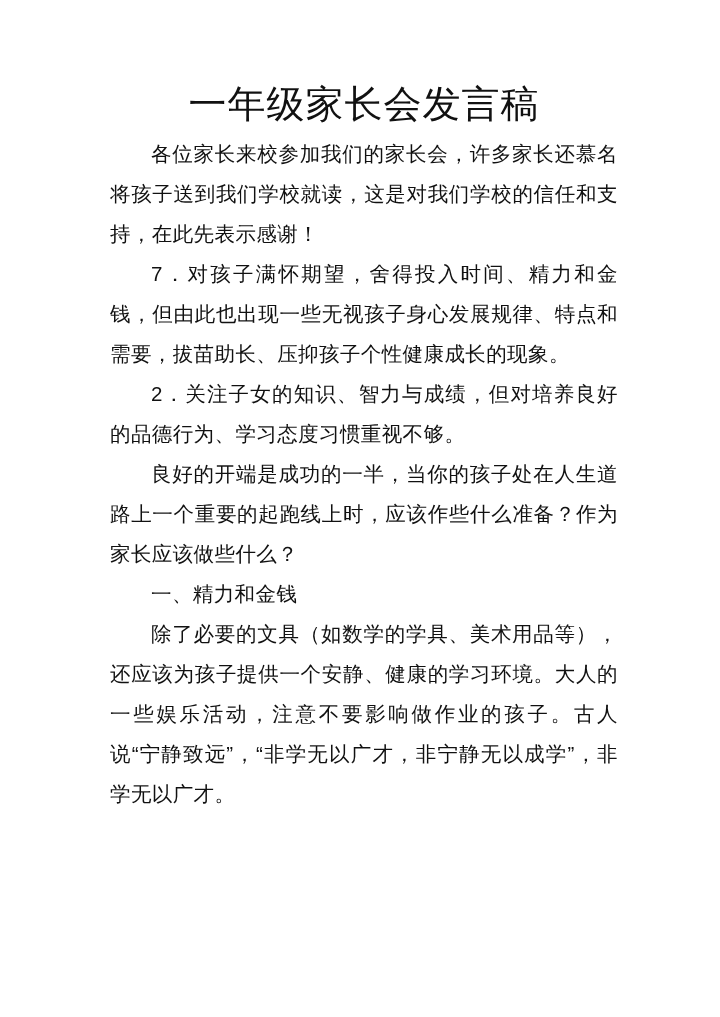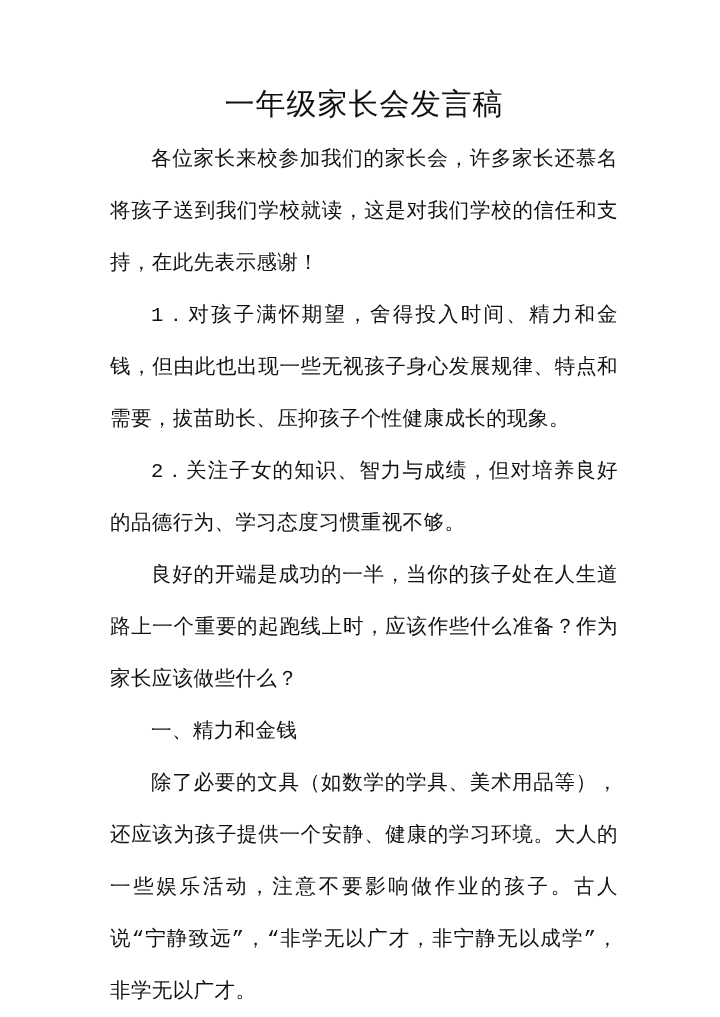--- a/index.html
+++ b/index.html
@@ -16,41 +16,41 @@
   }
   .page {
     position: absolute;
     left: 110px;
     top: 82px;
     width: 508px;
   }
   .doc-title {
     text-align: center;
     font-family: "DejaVu Serif", "Liberation Serif", serif;
-    font-size: 30px;
+    font-size: 38px;
     line-height: 44px;
     margin: 0 0 8px 0;
     font-weight: normal;
     letter-spacing: 1px;
   }
   .para {
-    font-family: Liberation Mono, monospace;
+    font-family: Liberation Sans, sans-serif;
     font-size: 20.5px;
-    line-height: 52px;
+    line-height: 40px;
     margin: 0;
     text-indent: 2em;
     text-align: justify;
     text-justify: inter-character;
     letter-spacing: 0.4px;
   }
 </style>
 </head>
 <body>
 
 <div class="page">
   <h1 class="doc-title">一年级家长会发言稿</h1>
   <p class="para">各位家长来校参加我们的家长会，许多家长还慕名将孩子送到我们学校就读，这是对我们学校的信任和支持，在此先表示感谢！</p>
-  <p class="para">1．对孩子满怀期望，舍得投入时间、精力和金钱，但由此也出现一些无视孩子身心发展规律、特点和需要，拔苗助长、压抑孩子个性健康成长的现象。</p>
+  <p class="para">7．对孩子满怀期望，舍得投入时间、精力和金钱，但由此也出现一些无视孩子身心发展规律、特点和需要，拔苗助长、压抑孩子个性健康成长的现象。</p>
   <p class="para">2．关注子女的知识、智力与成绩，但对培养良好的品德行为、学习态度习惯重视不够。</p>
   <p class="para">良好的开端是成功的一半，当你的孩子处在人生道路上一个重要的起跑线上时，应该作些什么准备？作为家长应该做些什么？</p>
   <p class="para">一、精力和金钱</p>
   <p class="para">除了必要的文具（如数学的学具、美术用品等），还应该为孩子提供一个安静、健康的学习环境。大人的一些娱乐活动，注意不要影响做作业的孩子。古人说“宁静致远”，“非学无以广才，非宁静无以成学”，非学无以广才。</p>
 </div>
 
 </body></html>

